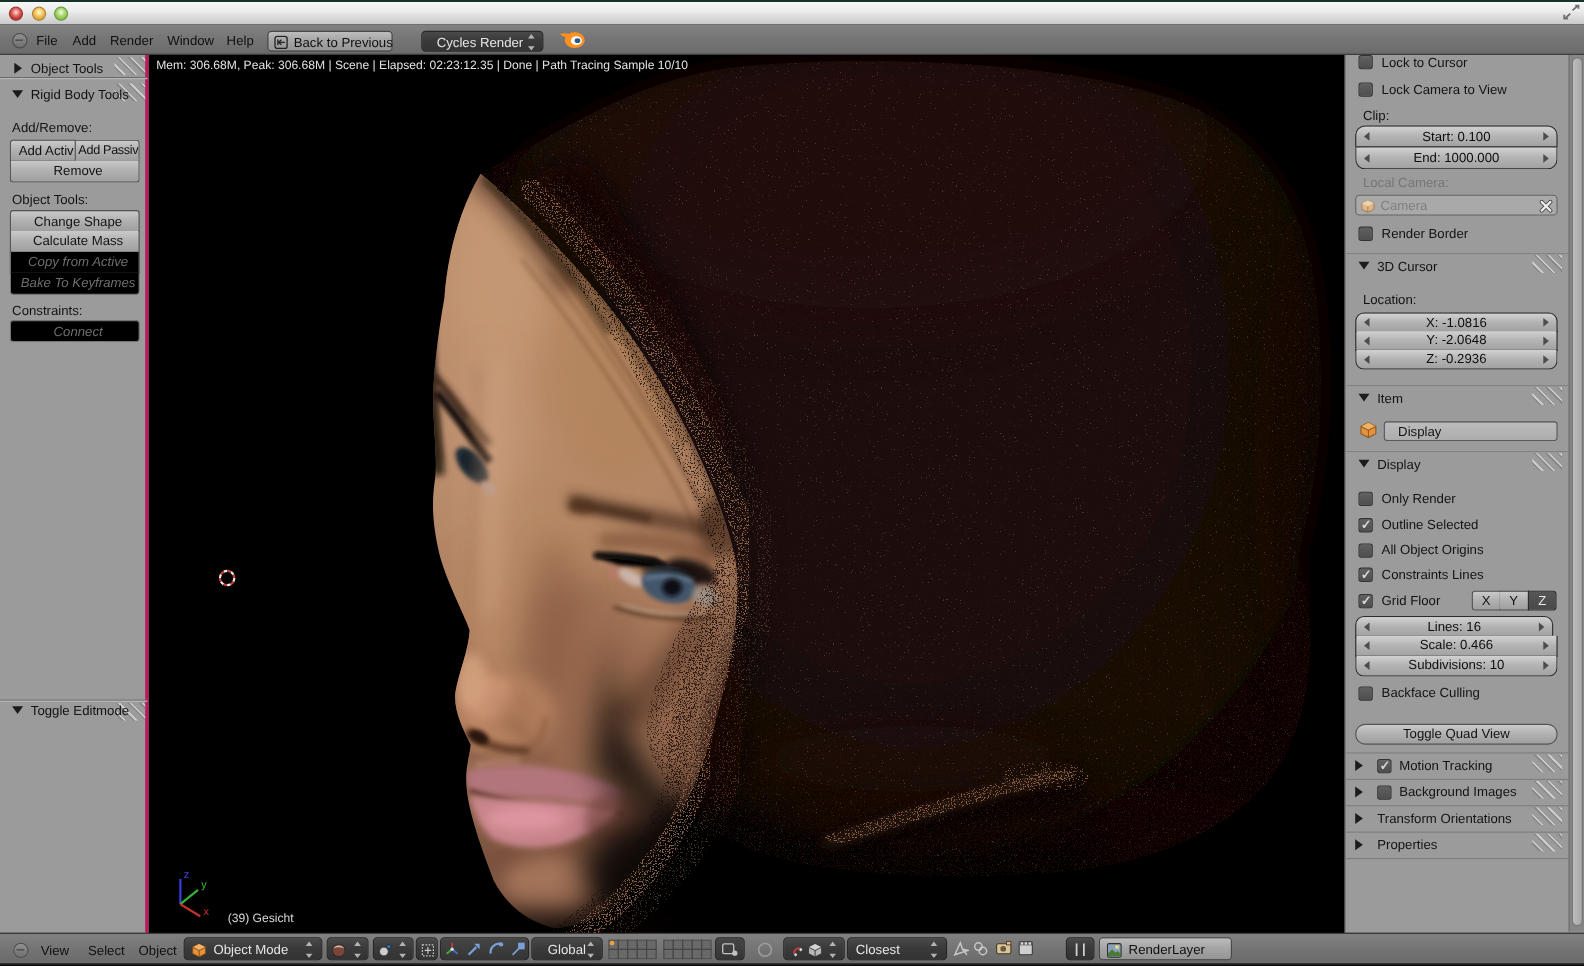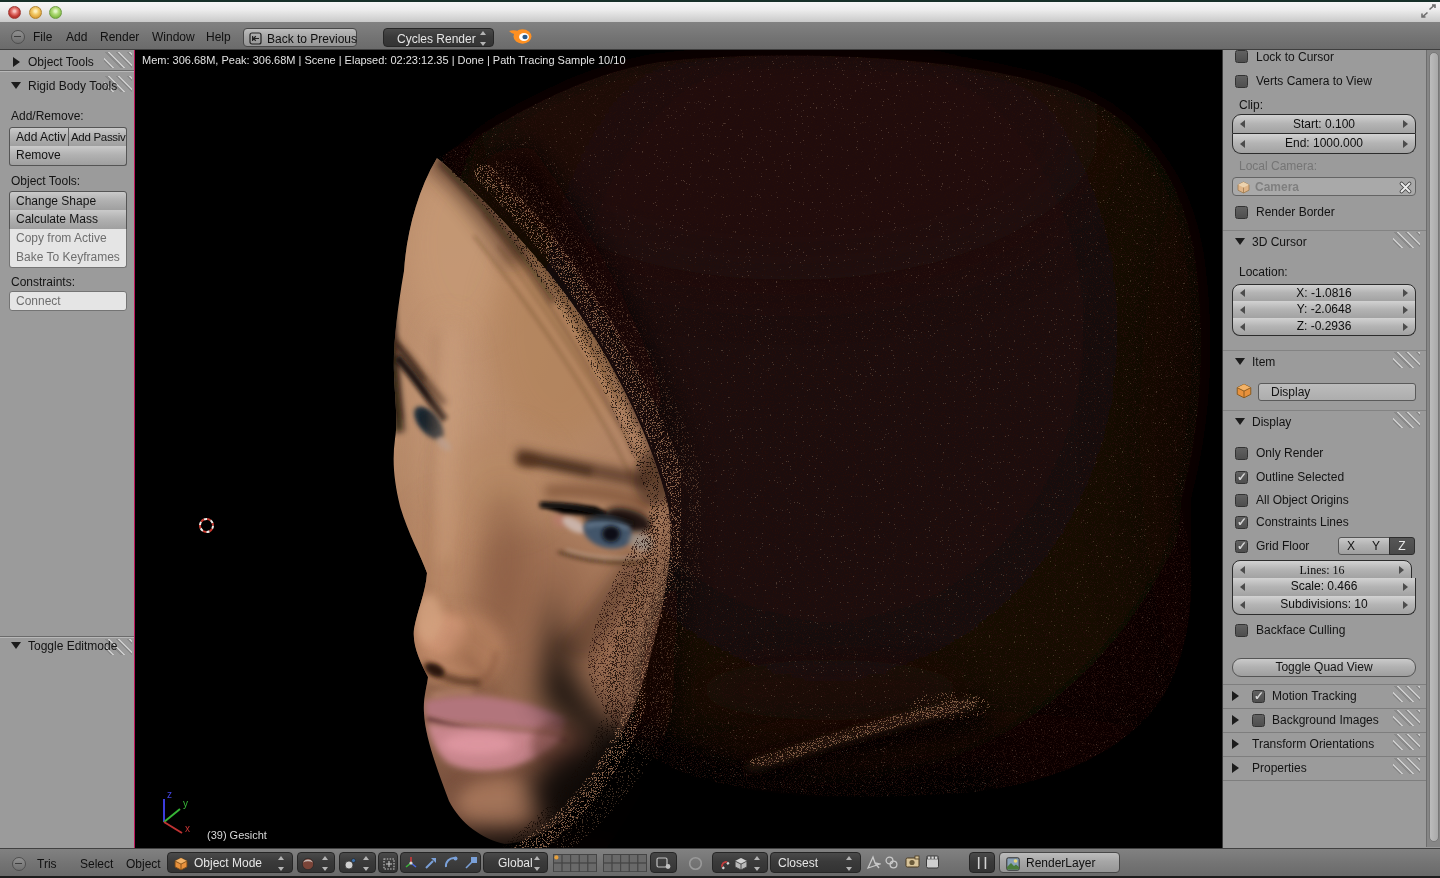--- a/index.html
+++ b/index.html
@@ -25,21 +25,21 @@
   .updn::after{content:"";position:absolute;left:1px;bottom:0;border:3px solid transparent;border-top:4px solid #b4b4b4;border-bottom:none;}
   
   .panel{background:#9b9b9b;}
   .phdr{font-size:12px;color:#131313;}
   .tri-r{width:0;height:0;border:5px solid transparent;border-left:7px solid #1c1c1c;}
   .tri-d{width:0;height:0;border:5px solid transparent;border-top:7px solid #1c1c1c;}
   .grip{background:repeating-linear-gradient(45deg,rgba(0,0,0,0) 0px,rgba(0,0,0,0) 4.5px,rgba(125,125,125,.55) 4.5px,rgba(125,125,125,.55) 6px,rgba(214,214,214,.8) 6px,rgba(214,214,214,.8) 7.5px);}
   .sep{height:2px;border-top:1px solid #6b6b6b;border-bottom:1px solid #b8b8b8;box-sizing:border-box;}
   .tbtn{background:linear-gradient(#cacaca,#b2b2b2 45%,#9f9f9f);border:1px solid #555;box-sizing:border-box;
         font-size:12px;color:#131313;line-height:18px;padding-left:6px;white-space:nowrap;overflow:hidden;}
-  .tbtn.dis{background:#e5e5e5;border-color:#747474;color:#6e6e6e;}
+  .tbtn.dis{background:#000000;border-color:#747474;color:#6e6e6e;font-style:italic;}
   .slider{background:linear-gradient(#d2d2d2,#b4b4b4 48%,#a2a2a2);border:1px solid #2c2c2c;box-sizing:border-box;
         font-size:12px;color:#0e0e0e;text-align:center;}
   .sl-l::before{content:"";position:absolute;left:7px;top:50%;margin-top:-4px;border:4px solid transparent;border-right:5px solid #4c4c4c;border-left:none;}
   .sl-r::after{content:"";position:absolute;right:7px;top:50%;margin-top:-4px;border:4px solid transparent;border-left:5px solid #4c4c4c;border-right:none;}
   .cb{width:13px;height:13px;border-radius:2.5px;border:1px solid #323232;background:linear-gradient(#616161,#4e4e4e);box-sizing:border-box;}
   .cb.on::after{content:"\2713";position:absolute;left:1px;top:-2px;font-size:12px;font-weight:bold;color:#d5d5d5;}
   .cblabel{font-size:12px;color:#131313;}
   .graylabel{font-size:12px;color:#757575;}
   
   #bfoot{left:0;top:848px;width:1440px;height:28px;
@@ -292,21 +292,21 @@
       <line x1="11" y1="32" x2="11" y2="9" stroke="#3c3cdc" stroke-width="2"></line>
       <line x1="11" y1="32" x2="27" y2="19" stroke="#36b436" stroke-width="2"></line>
       <line x1="11" y1="32" x2="29" y2="43" stroke="#c03232" stroke-width="2"></line>
       <text x="14" y="8" font-size="10" fill="#4343e0" font-family="Liberation Sans">z</text>
       <text x="30" y="17" font-size="10" fill="#38b838" font-family="Liberation Sans">y</text>
       <text x="32" y="42" font-size="10" fill="#c43434" font-family="Liberation Sans">x</text>
     </svg>
     <span class="abs" style="left:72px;top:779px;font-size:11px;color:#d8d8d8;">(39) Gesicht</span>
   </div>
 
-  <div class="abs panel" id="lpanel" style="left:0;top:50px;width:135px;height:798px;border-right:1px solid #be185d;box-sizing:border-box;">
+  <div class="abs panel" id="lpanel" style="left:0;top:50px;width:135px;height:798px;border-right:3px solid #be185d;box-sizing:border-box;text-align:center;">
 
     <div class="abs grip" style="left:104px;top:2px;width:28px;height:16px;"></div>
     <div class="abs tri-r" style="left:13px;top:7px;"></div>
     <span class="abs phdr" style="left:28px;top:5px;">Object Tools</span>
     <div class="abs sep" style="left:0px;top:20px;width:134px;"></div>
 
     <div class="abs grip" style="left:104px;top:26px;width:28px;height:16px;"></div>
     <div class="abs tri-d" style="left:11px;top:32px;"></div>
     <span class="abs phdr" style="left:28px;top:29px;">Rigid Body Tools</span>
     <span class="abs txt" style="left:11px;top:59px;">Add/Remove:</span>
@@ -324,32 +324,32 @@
     <div class="abs sep" style="left:0px;top:586px;width:134px;"></div>
     <div class="abs grip" style="left:104px;top:589px;width:28px;height:16px;"></div>
     <div class="abs tri-d" style="left:11px;top:592px;"></div>
     <span class="abs phdr" style="left:28px;top:589px;">Toggle Editmode</span>
   </div>
 
   <div class="abs panel" id="rpanel" style="left:1222px;top:50px;width:218px;height:798px;border-left:1px solid #3c3c3c;box-sizing:border-box;">
     <div class="abs cb" style="left:12px;top:0px;"></div>
     <span class="abs cblabel" style="left:33px;top:0px;">Lock to Cursor</span>
     <div class="abs cb" style="left:12px;top:25px;"></div>
-    <span class="abs cblabel" style="left:33px;top:24px;">Verts Camera to View</span>
+    <span class="abs cblabel" style="left:33px;top:24px;">Lock Camera to View</span>
     <span class="abs cblabel" style="left:16px;top:48px;">Clip:</span>
     <div class="abs slider sl-l sl-r" style="left:9px;top:64px;width:184px;height:20px;border-radius:9px 9px 0 0;line-height:19px;">Start: 0.100</div>
     <div class="abs slider sl-l sl-r" style="left:9px;top:84px;width:184px;height:20px;border-top:none;border-radius:0 0 9px 9px;line-height:18px;">End: 1000.000</div>
     <span class="abs graylabel" style="left:16px;top:109px;">Local Camera:</span>
     <div class="abs" style="left:9px;top:127px;width:184px;height:19px;background:#a9a9a9;border:1px solid #646464;border-radius:4px;box-sizing:border-box;">
       <svg class="abs" style="left:4px;top:2.5px" width="13" height="13" viewBox="0 0 13 13">
         <path d="M6.5,1 L12,3.8 L12,9.2 L6.5,12 L1,9.2 L1,3.8 Z" fill="#e0b588" stroke="#9c7a4e" stroke-width="0.8"></path>
         <path d="M6.5,1 L12,3.8 L6.5,6.6 L1,3.8 Z" fill="#ecd2ae"></path>
         <path d="M6.5,6.6 L6.5,12" stroke="#9c7a4e" stroke-width="0.8"></path>
       </svg>
-      <span class="abs" style="left:22px;top:1.5px;font-size:12px;color:#7f7f7f;font-weight:bold;">Camera</span>
+      <span class="abs" style="left:22px;top:1.5px;font-size:12px;color:#7f7f7f;">Camera</span>
       <svg class="abs" style="right:3px;top:2.5px" width="13" height="13" viewBox="0 0 13 13">
         <path d="M2.5,2.5 L10.5,10.5 M10.5,2.5 L2.5,10.5" stroke="#404040" stroke-width="3.6" stroke-linecap="round"></path>
         <path d="M2.5,2.5 L10.5,10.5 M10.5,2.5 L2.5,10.5" stroke="#ececec" stroke-width="2" stroke-linecap="round"></path>
       </svg>
     </div>
     <div class="abs cb" style="left:12px;top:156px;"></div>
     <span class="abs cblabel" style="left:33px;top:155px;">Render Border</span>
     <div class="abs" style="left:0;top:180px;width:203px;height:1px;background:#838383;"></div>
 
     <div class="abs grip" style="left:170px;top:182px;width:27px;height:16px;"></div>
@@ -383,21 +383,21 @@
     <span class="abs cblabel" style="left:33px;top:420px;">Outline Selected</span>
     <div class="abs cb" style="left:12px;top:444px;"></div>
     <span class="abs cblabel" style="left:33px;top:443px;">All Object Origins</span>
     <div class="abs cb on" style="left:12px;top:466px;"></div>
     <span class="abs cblabel" style="left:33px;top:465px;">Constraints Lines</span>
     <div class="abs cb on" style="left:12px;top:490px;"></div>
     <span class="abs cblabel" style="left:33px;top:489px;">Grid Floor</span>
     <div class="abs tbtn" style="left:115px;top:487px;width:26px;height:18px;border-radius:3px 0 0 3px;text-align:center;padding-left:0;line-height:16px;">X</div>
     <div class="abs tbtn" style="left:140px;top:487px;width:27px;height:18px;border-left:none;text-align:center;padding-left:0;line-height:16px;">Y</div>
     <div class="abs" style="left:166px;top:487px;width:26px;height:18px;background:linear-gradient(#565656,#494949);border:1px solid #2e2e2e;border-radius:0 3px 3px 0;box-sizing:border-box;text-align:center;font-size:12px;color:#e8e8e8;line-height:16px;">Z</div>
-    <div class="abs slider sl-l sl-r" style="left:9px;top:510px;width:180px;height:19px;border-radius:8px 8px 0 0;line-height:18px;font-family:Liberation Serif, serif;">Lines: 16</div>
+    <div class="abs slider sl-l sl-r" style="left:9px;top:510px;width:180px;height:19px;border-radius:8px 8px 0 0;line-height:18px;">Lines: 16</div>
     <div class="abs slider sl-l sl-r" style="left:9px;top:528px;width:184px;height:19px;border-top:none;line-height:17px;">Scale: 0.466</div>
     <div class="abs slider sl-l sl-r" style="left:9px;top:546px;width:184px;height:19px;border-top:none;border-radius:0 0 8px 8px;line-height:17px;">Subdivisions: 10</div>
     <div class="abs cb" style="left:12px;top:574px;"></div>
     <span class="abs cblabel" style="left:33px;top:573px;">Backface Culling</span>
     <div class="abs tbtn" style="left:9px;top:608px;width:184px;height:19px;border-radius:9px;text-align:center;padding-left:0;line-height:17px;">Toggle Quad View</div>
     <div class="abs" style="left:0;top:634px;width:203px;height:1px;background:#7e7e7e;"></div>
     <div class="abs grip" style="left:170px;top:636px;width:27px;height:16px;"></div>
     <div class="abs tri-r" style="left:9px;top:641px;"></div>
     <div class="abs cb on" style="left:29px;top:640px;"></div>
     <span class="abs cblabel" style="left:49px;top:639px;">Motion Tracking</span>
@@ -415,21 +415,21 @@
     <div class="abs tri-r" style="left:9px;top:713px;"></div>
     <span class="abs cblabel" style="left:29px;top:711px;">Properties</span>
     <div class="abs" style="left:0;top:730px;width:203px;height:1px;background:#7e7e7e;"></div>
 
     <div class="abs" style="left:203px;top:0;width:14px;height:797px;background:#868686;border-left:1px solid #6d6d6d;box-sizing:border-box;"></div>
     <div class="abs" style="left:206px;top:2px;width:10px;height:790px;background:linear-gradient(90deg,#bcbcbc,#a9a9a9);border:1px solid #787878;border-radius:5px;box-sizing:border-box;"></div>
   </div>
 
   <div id="bfoot" class="abs">
     <div class="abs circminus" style="left:12px;top:8px;"></div>
-    <span class="abs menuitem" style="left:37px;top:8px;">Tris</span>
+    <span class="abs menuitem" style="left:37px;top:8px;">View</span>
     <span class="abs menuitem" style="left:80px;top:8px;">Select</span>
     <span class="abs menuitem" style="left:126px;top:8px;">Object</span>
     <div class="abs dd-dark" style="left:167px;top:3px;width:126px;height:21px;">
       <svg class="abs" style="left:6px;top:3.5px" width="14" height="14" viewBox="0 0 13 13">
         <path d="M6.5,1 L12,3.8 L12,9.2 L6.5,12 L1,9.2 L1,3.8 Z" fill="#e8913c" stroke="#7a4a16" stroke-width="0.8"></path>
         <path d="M6.5,1 L12,3.8 L6.5,6.6 L1,3.8 Z" fill="#f2b267"></path>
         <path d="M6.5,6.6 L6.5,12 M1,3.8 L6.5,6.6 L12,3.8" stroke="#7a4a16" stroke-width="0.8" fill="none"></path>
       </svg>
       <span class="abs" style="left:26px;top:3px;font-size:12px;">Object Mode</span>
       <span class="updn" style="right:6px;top:3px;"></span>

